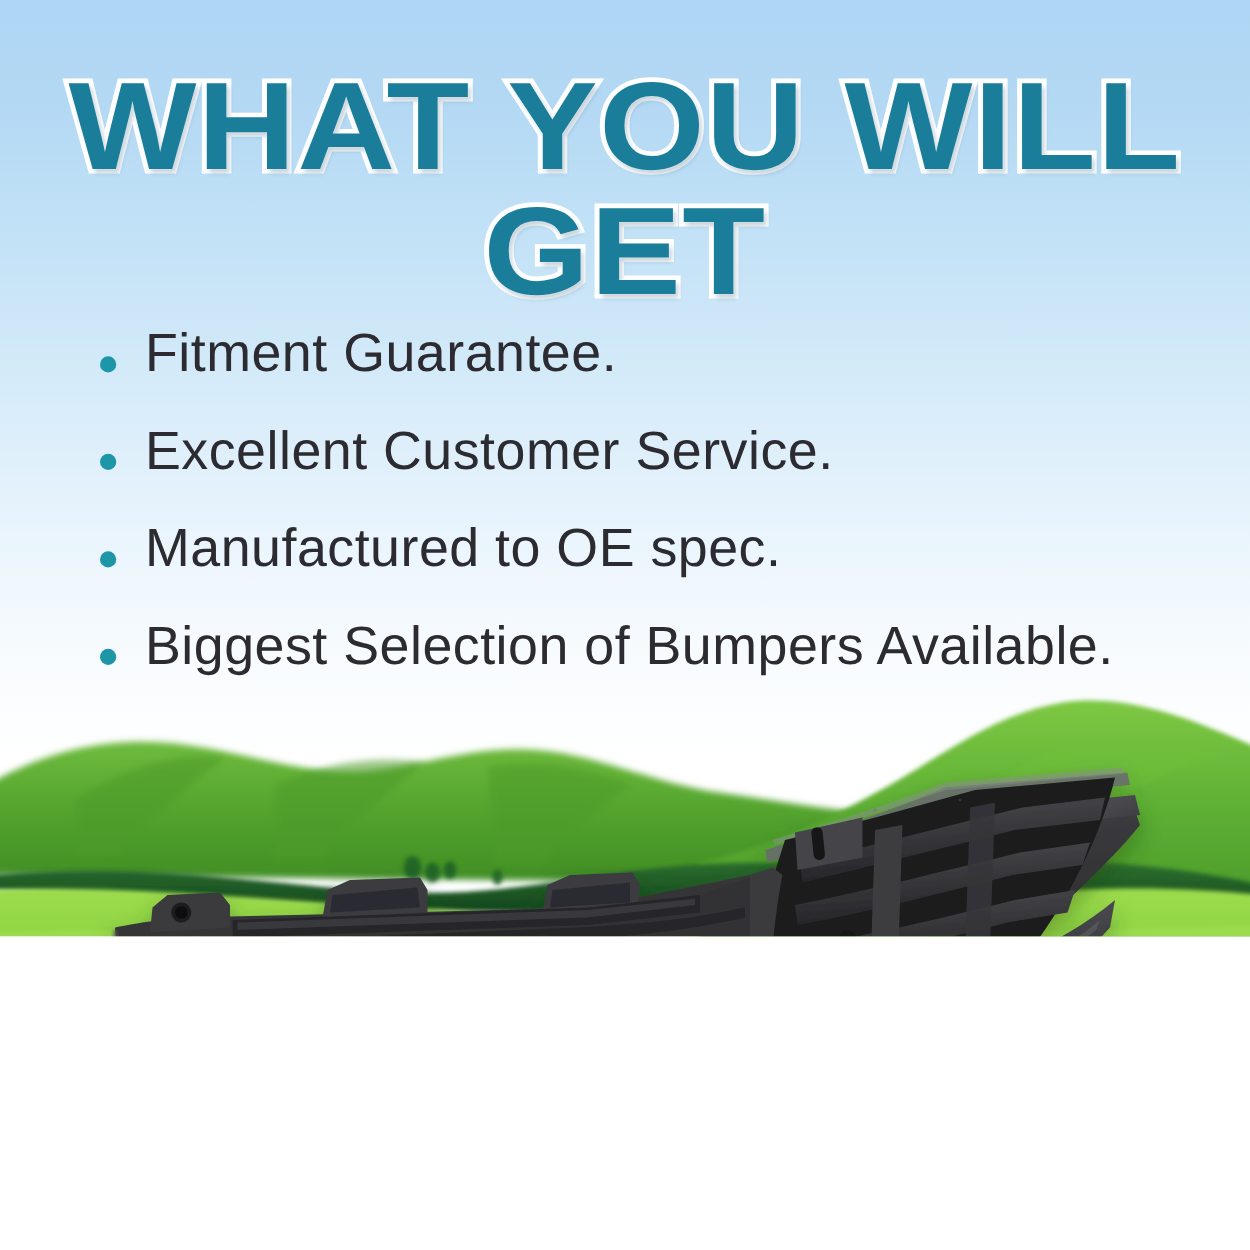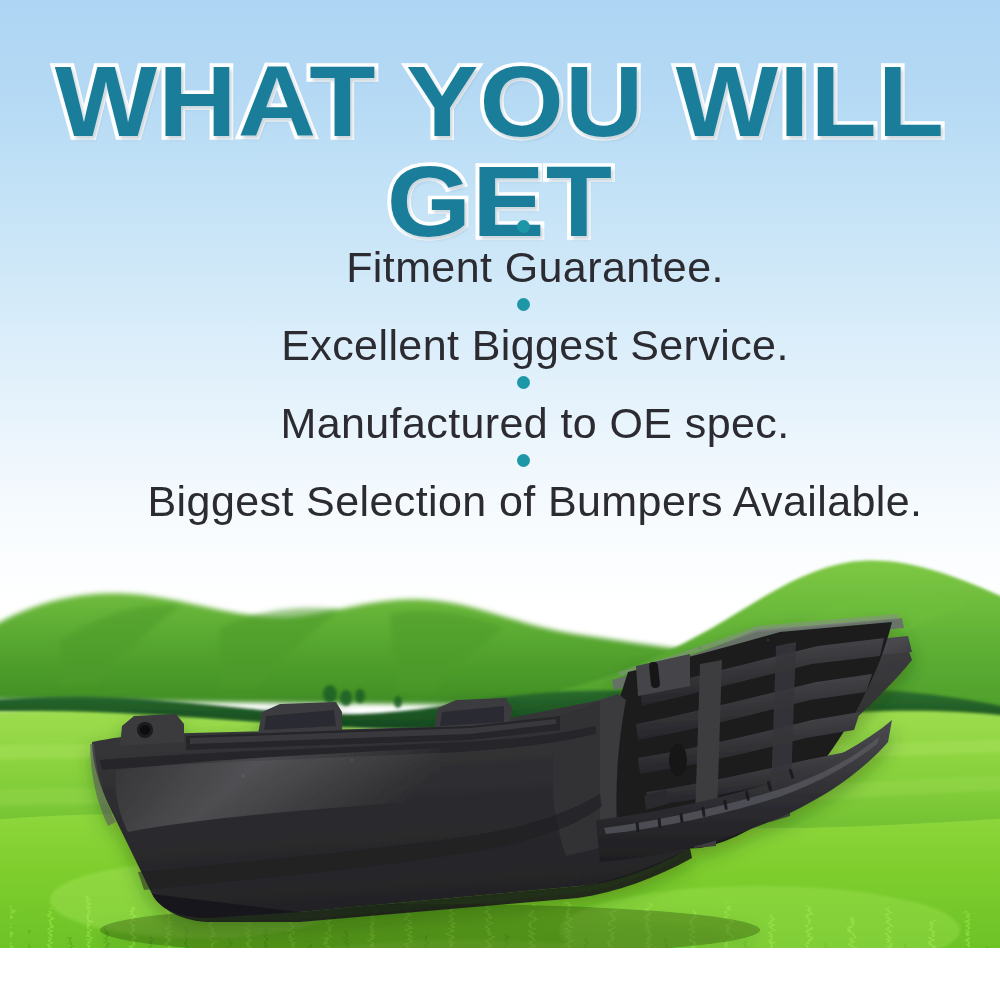--- a/index.html
+++ b/index.html
@@ -5,21 +5,21 @@
 <style>
   * { margin:0; padding:0; box-sizing:border-box; }
   html, body {
     width:1000px; height:1000px;
     font-family:"Liberation Sans", sans-serif;
     overflow:hidden; background:#ffffff;
   }
 
   .poster {
     position:relative;
-    width:1000px; height:948px;
+    width:1000px; height:749px;
     overflow:hidden;
   }
 
   
   .sky {
     position:absolute; left:0; top:0; width:1000px; height:640px;
     background:linear-gradient(to bottom,
         #aed6f4 0%,
         #b3d8f4 12%,
         #bfe0f6 26%,
@@ -59,23 +59,22 @@
        2px 3px 3px rgba(70,110,140,0.30);
   }
 
   
   .bullets {
     position:absolute; left:80px; top:230px; width:910px;
     list-style:none;
   }
   .bullet-row {
     display:flex;
-    align-items:center;
+    align-items:flex-end;
     height:78px;
-    flex-direction:column;
   }
   .bullet-dot {
     flex:0 0 auto;
     width:13px; height:13px;
     border-radius:50%;
     background:#1d96a8;
     margin-right:23px;
     position:relative;
     top:-10px;
   }
@@ -380,21 +379,21 @@
     <span class="title">WHAT YOU WILL GET</span>
   </div>
 
   <ul class="bullets">
     <li class="bullet-row">
       <span class="bullet-dot"></span>
       <span class="bullet-text">Fitment Guarantee.</span>
     </li>
     <li class="bullet-row">
       <span class="bullet-dot"></span>
-      <span class="bullet-text">Excellent Biggest Service.</span>
+      <span class="bullet-text">Excellent Customer Service.</span>
     </li>
     <li class="bullet-row">
       <span class="bullet-dot"></span>
       <span class="bullet-text">Manufactured to OE spec.</span>
     </li>
     <li class="bullet-row">
       <span class="bullet-dot"></span>
       <span class="bullet-text">Biggest Selection of Bumpers Available.</span>
     </li>
   </ul>

